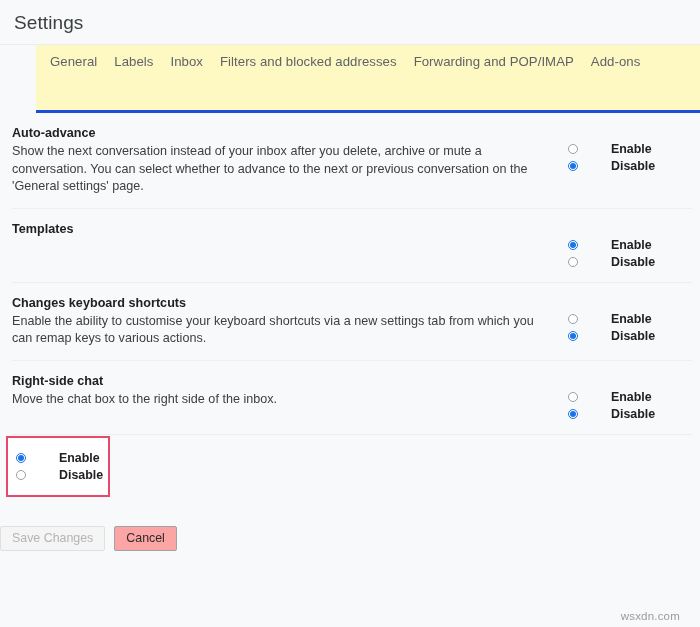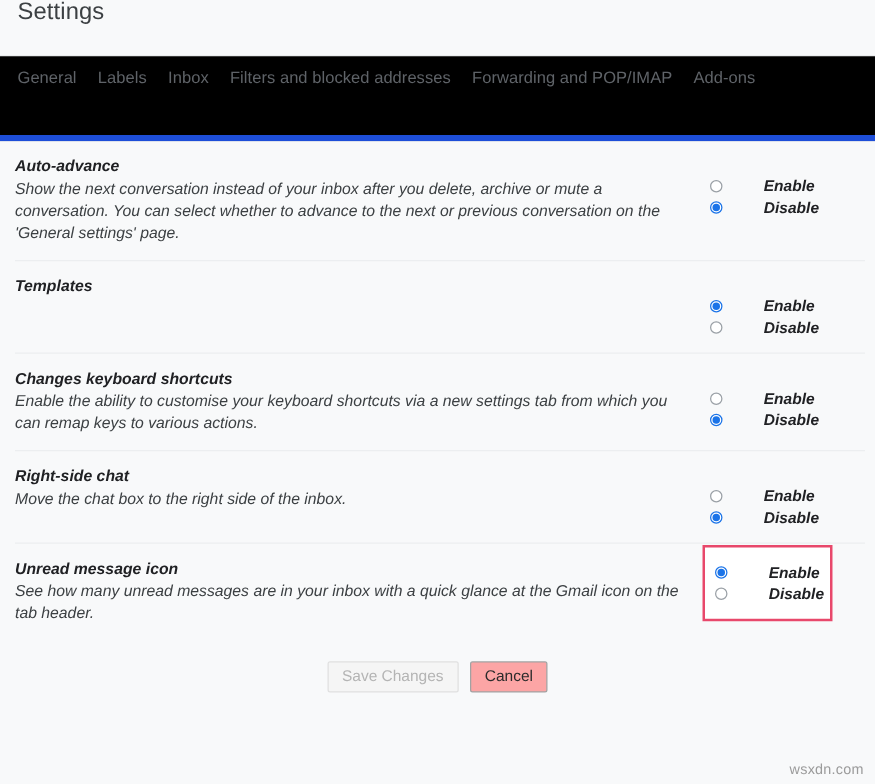--- a/index.html
+++ b/index.html
@@ -14,38 +14,40 @@
     color: #202124;
     overflow: hidden;
   }
 
   
   .page-header {
     height: 45px;
     box-sizing: border-box;
     padding: 0 0 0 14px;
     display: flex;
+    align-items: center;
     border-bottom: 1px solid #ebedee;
     background: #f8f9fa;
   }
   .page-title {
     font-size: 19px;
     font-weight: 400;
     color: #3c4043;
     letter-spacing: 0.1px;
     line-height: 1;
   }
 
   
   .tabs-wrap {
-    background: #000000;
+    background: #fef9c3;
     padding: 0 0 0 14px;
-    border-bottom: 5px solid #1d4ed8;
+    border-bottom: 3px solid #1d4ed8;
     box-sizing: border-box;
     height: 68px;
+    margin-left: 36px;
   }
   .tab-row {
     display: flex;
     align-items: flex-start;
     height: 34px;
   }
   .tab {
     position: relative;
     font-size: 13.2px;
     color: #5f6368;
@@ -66,21 +68,20 @@
     right: -1px;
     bottom: 1px;
     height: 2px;
     background: #3b78e7;
   }
 
   
   .settings-body {
     padding: 0;
     background: #f8f9fa;
-    font-style: italic;
   }
   .setting-row {
     display: flex;
     align-items: flex-start;
     padding: 12px 0 12px 0;
     margin: 0 8px 0 12px;
     border-bottom: 1px solid #eceef0;
     box-sizing: border-box;
   }
   .setting-main {
@@ -159,21 +160,20 @@
     font-size: 12.4px;
     font-weight: bold;
     color: #202124;
     line-height: 14px;
     letter-spacing: 0.02px;
   }
 
   
   .footer-actions {
     display: flex;
-    justify-content: center;
     align-items: center;
     gap: 9px;
     padding-top: 17px;
   }
   .btn {
     font-family: "Liberation Sans", sans-serif;
     font-size: 12.4px;
     padding: 4px 11px 5px 11px;
     border-radius: 2px;
     line-height: 14px;
@@ -189,21 +189,21 @@
   }
   .btn-default {
     background: #fca5a5;
     border: 1px solid #a2a2a2;
     color: #2b2b2b;
   }
 
   
   .watermark {
     position: absolute;
-    right: 9px;
+    right: 20px;
     bottom: 5px;
     font-size: 11.5px;
     color: #9b9b9b;
     letter-spacing: 0.2px;
   }
 </style>
 </head>
 <body>
 
 <div class="page-header">
@@ -279,24 +279,20 @@
           <span class="radio-mark"></span>
           <span class="radio-label">Enable</span>
         </div>
         <div class="radio-opt">
           <span class="radio-mark checked"></span>
           <span class="radio-label">Disable</span>
         </div>
       </div>
     </div>
     <div class="setting-row" style="border-bottom: none;">
-      <div class="setting-main">
-        <div class="setting-title">Unread message icon</div>
-        <div class="setting-desc">See how many unread messages are in your inbox with a quick glance at the Gmail icon on the tab header.</div>
-      </div>
       <div class="radio-col highlighted">
         <div class="radio-opt">
           <span class="radio-mark checked"></span>
           <span class="radio-label">Enable</span>
         </div>
         <div class="radio-opt">
           <span class="radio-mark"></span>
           <span class="radio-label">Disable</span>
         </div>
       </div>

